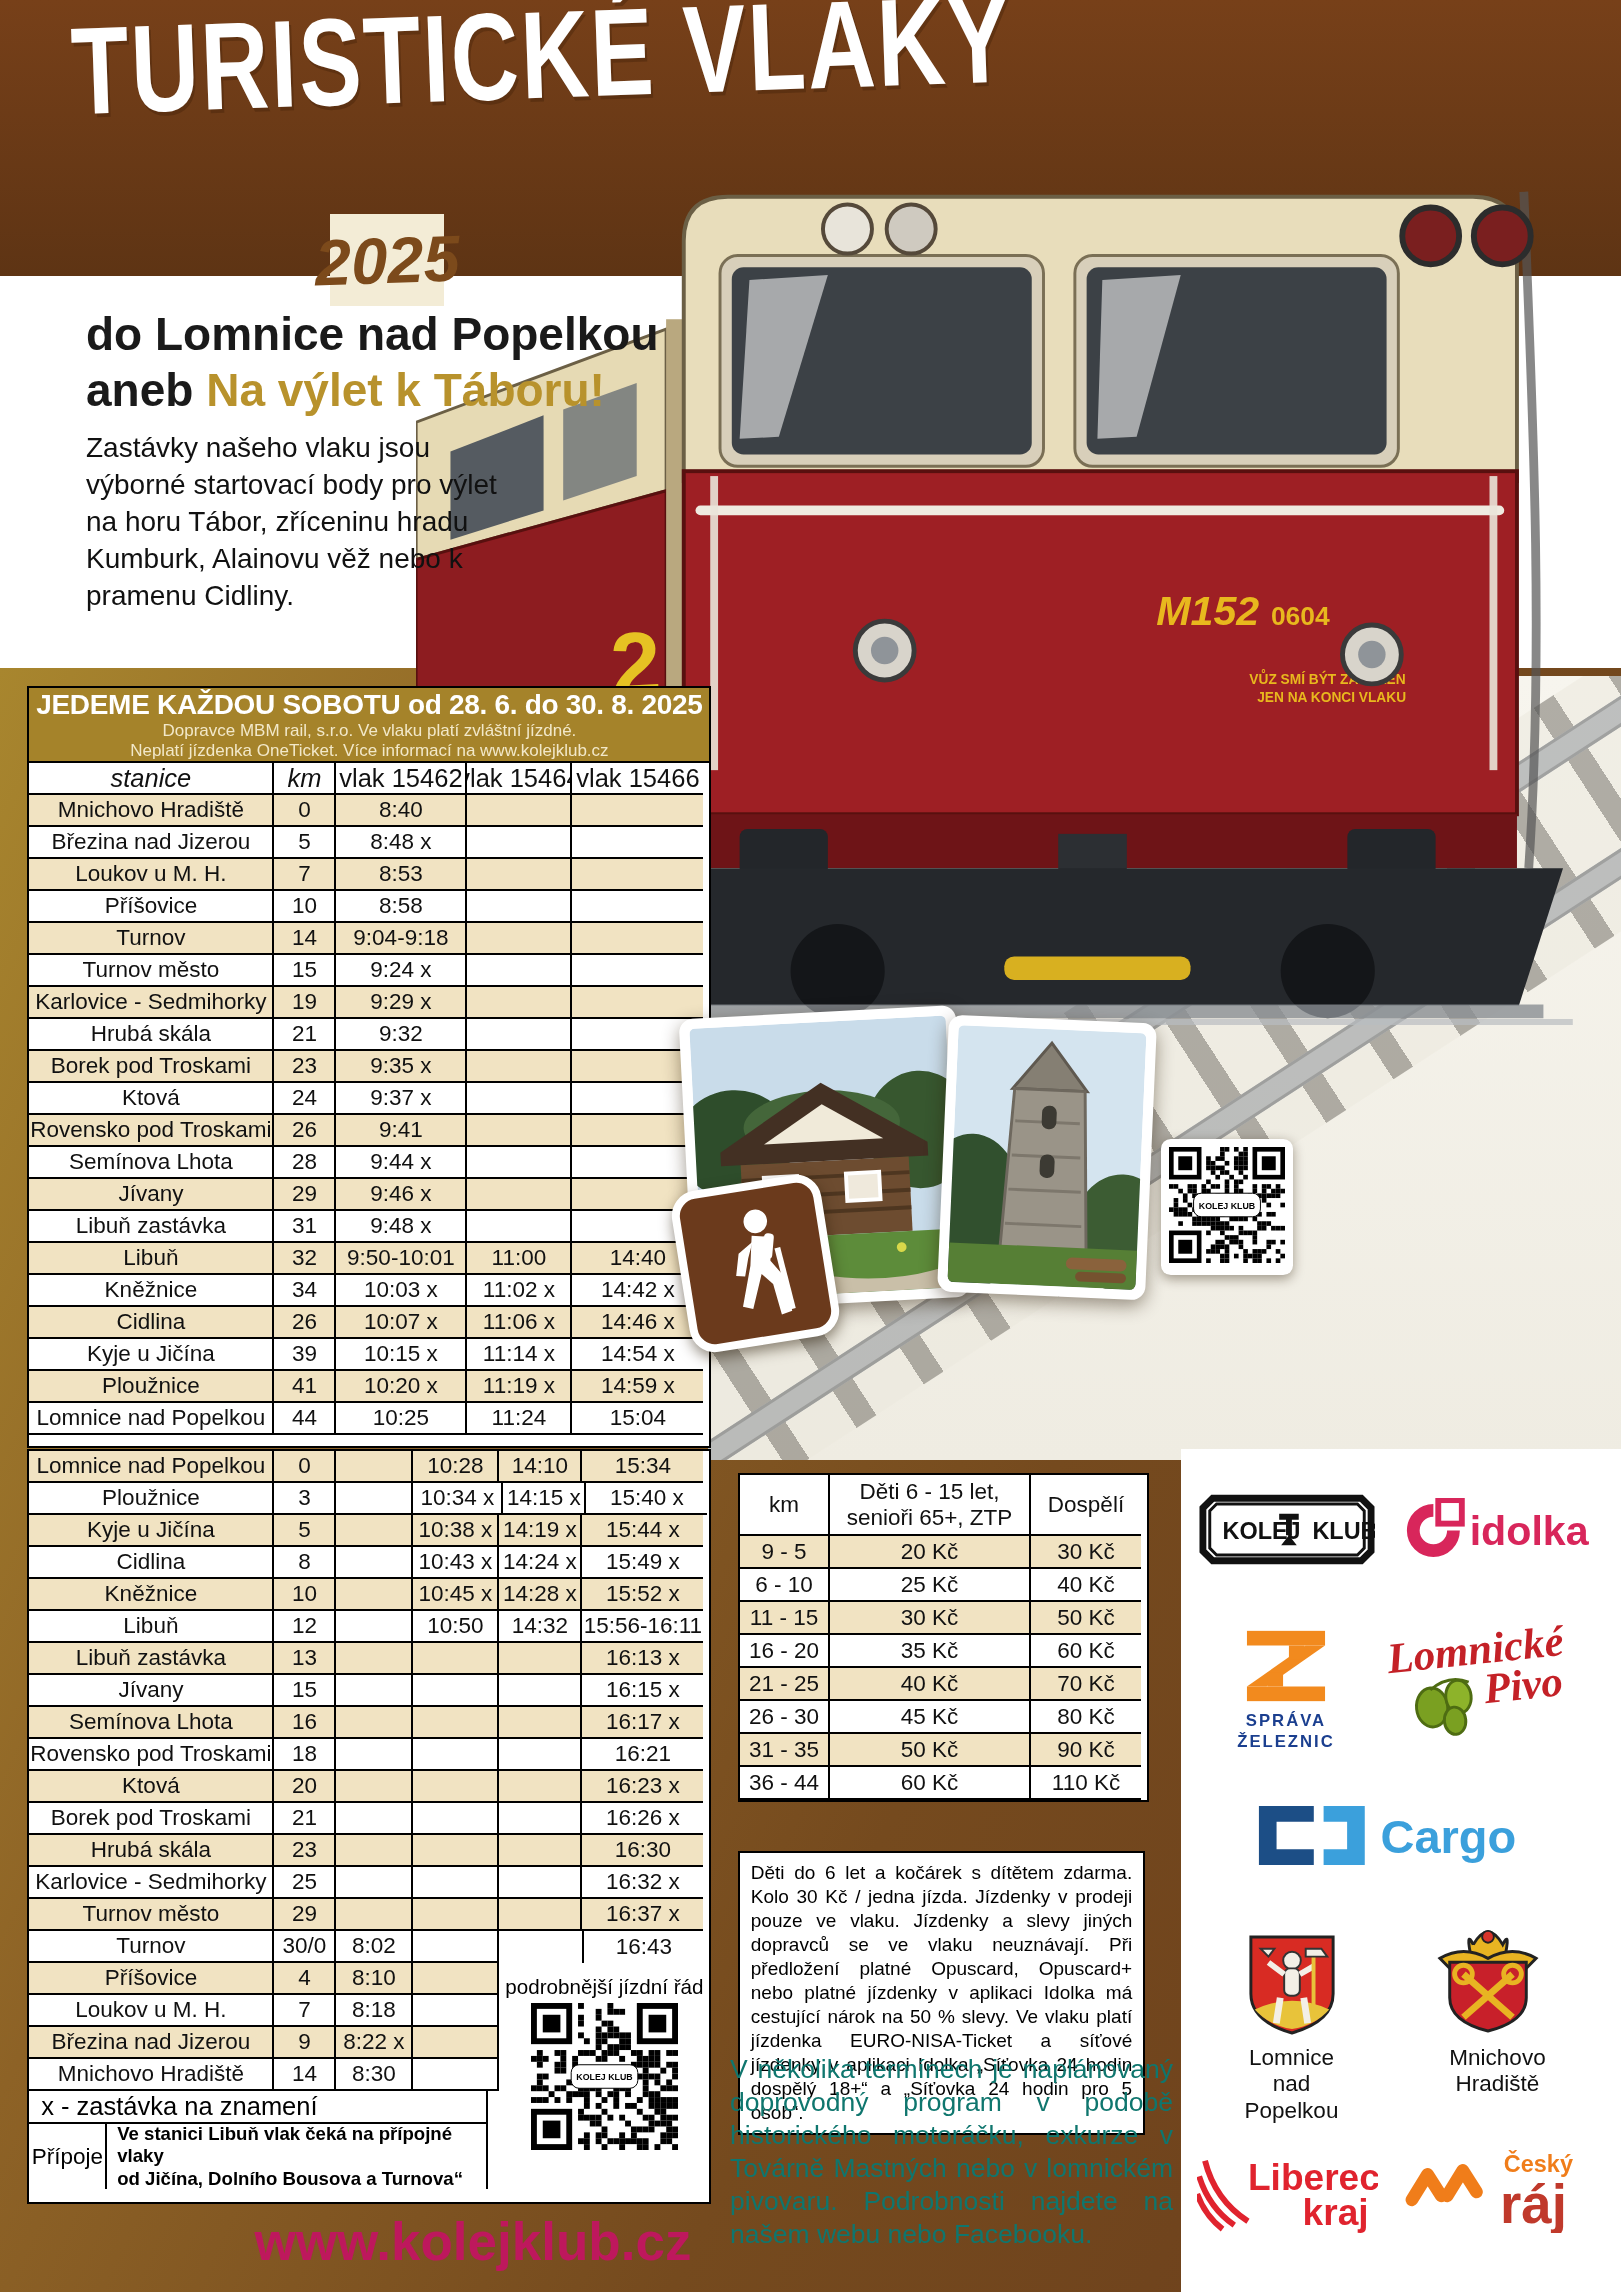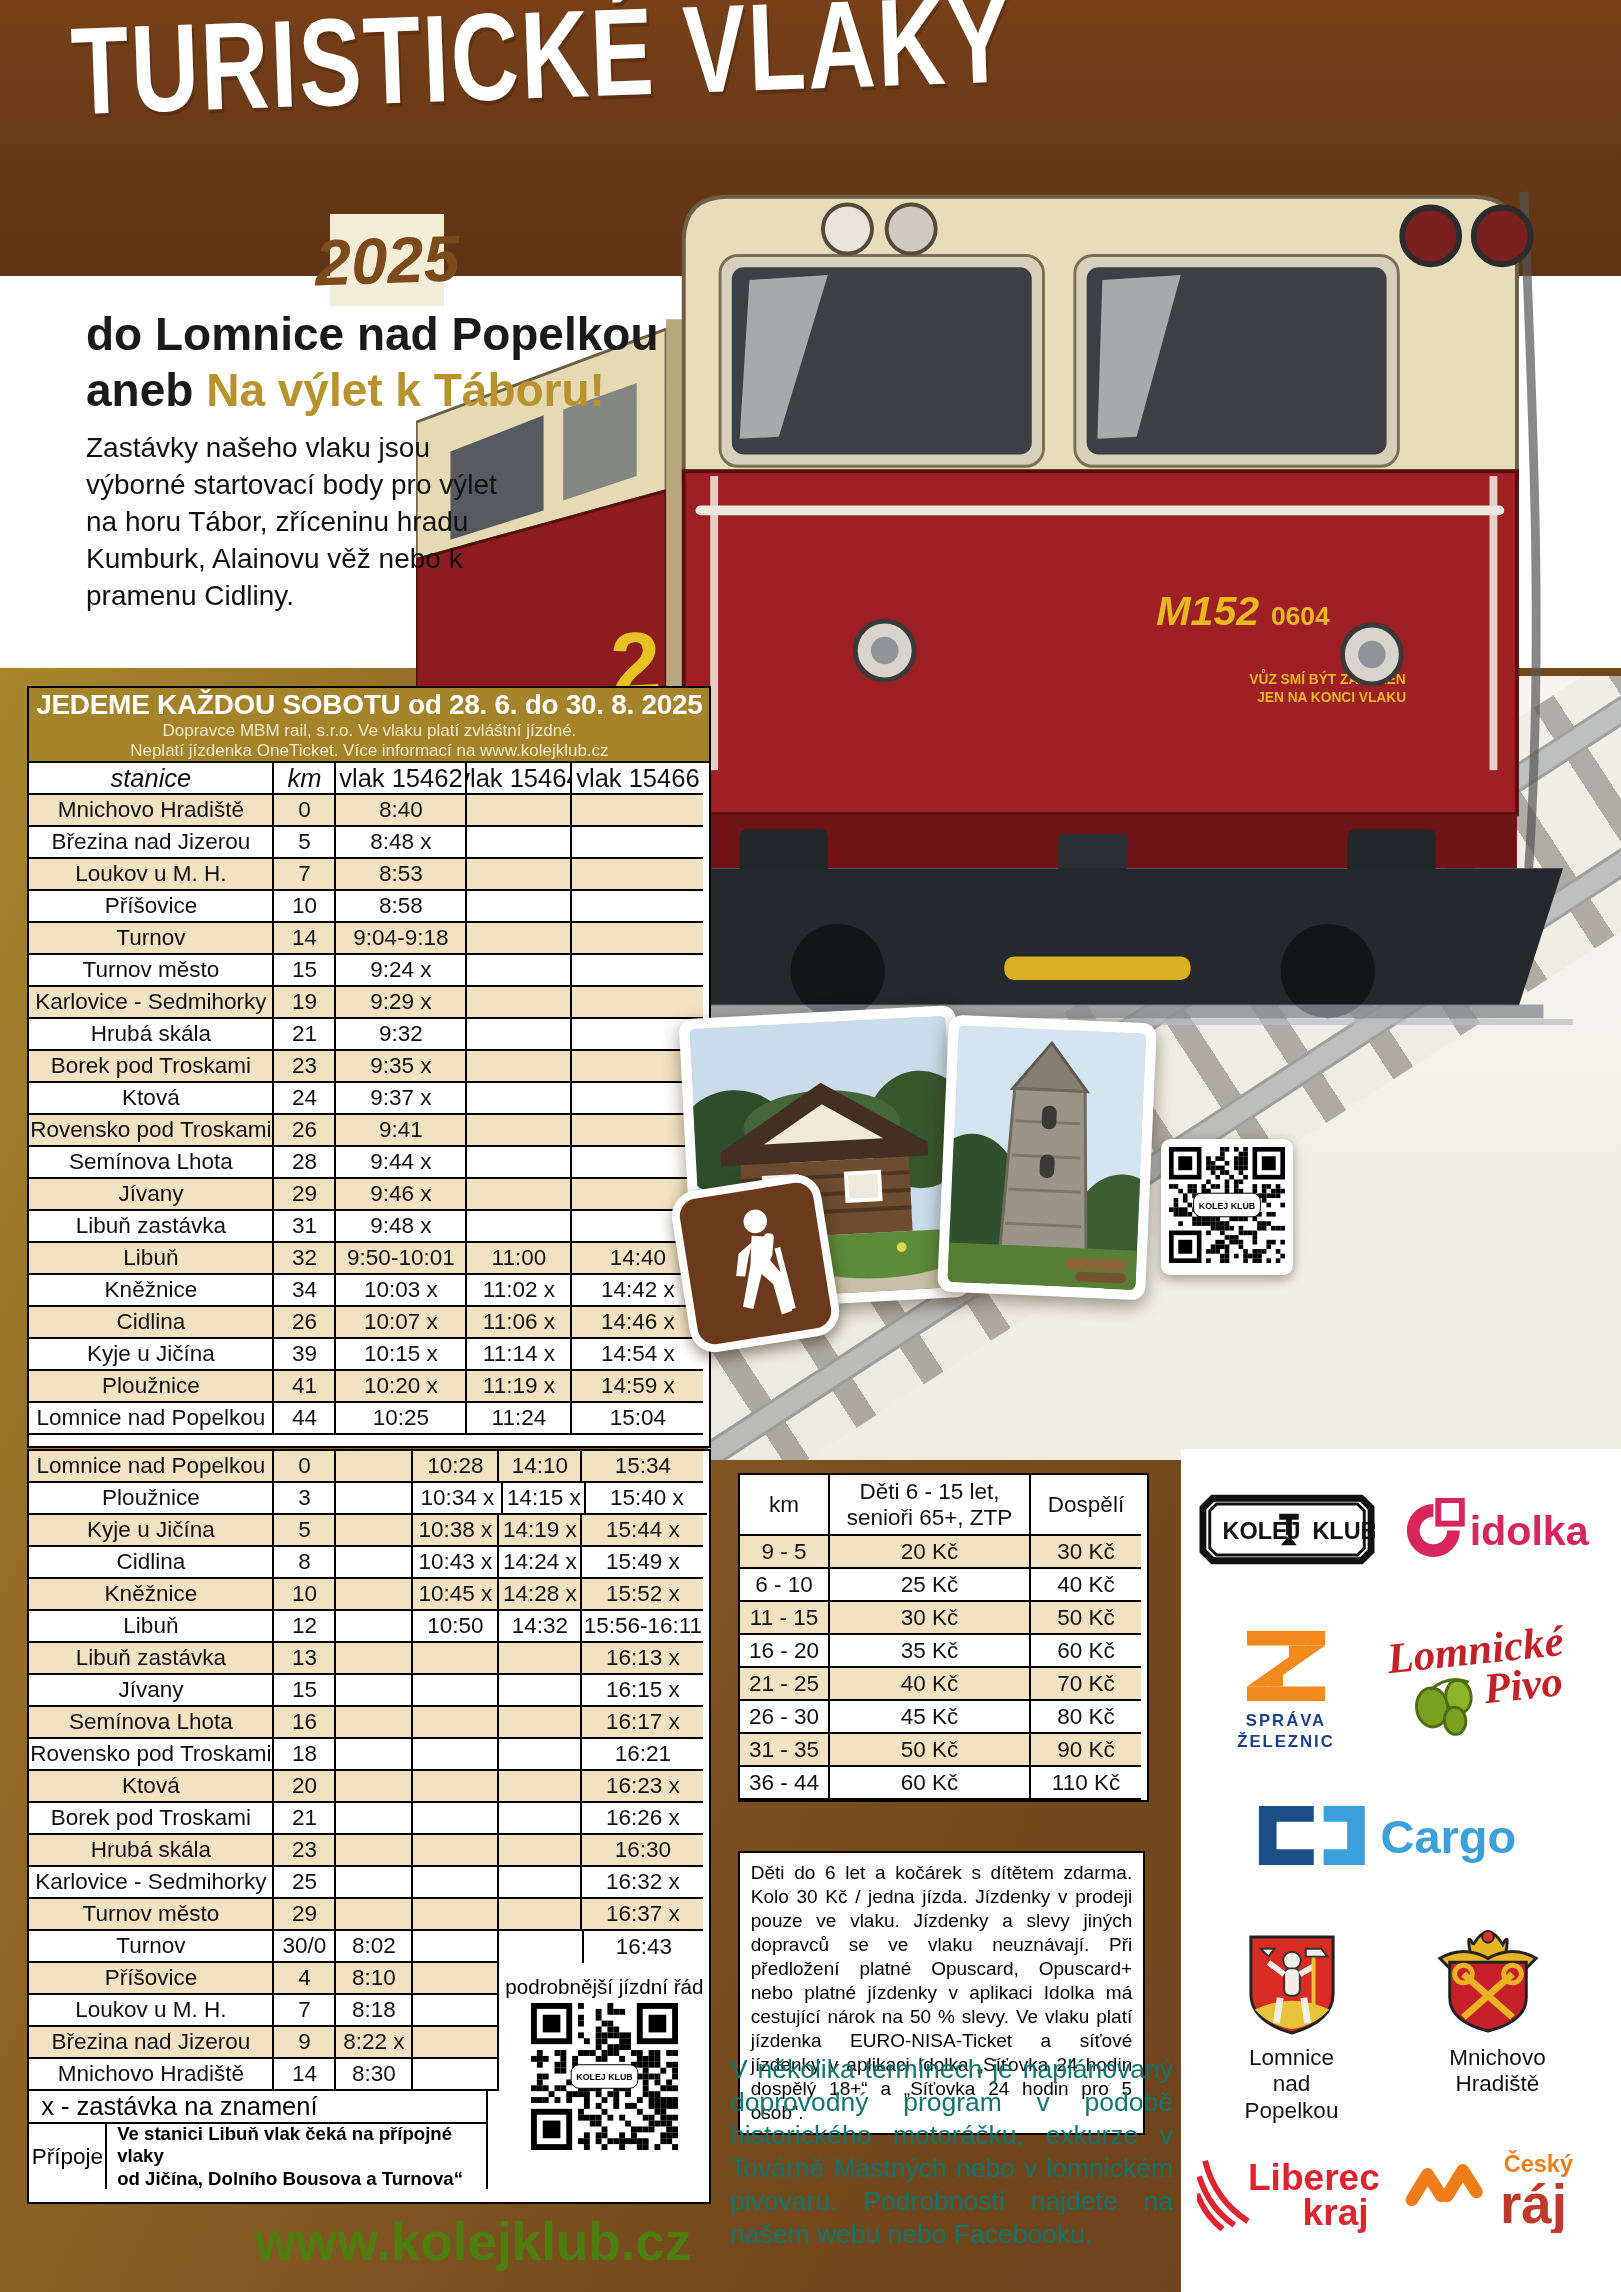--- a/index.html
+++ b/index.html
@@ -83,21 +83,21 @@
       padding:7.8px 10.8px;font-size:19px;line-height:24px;text-align:justify;z-index:3;}
   .prog-note{left:730px;top:2053px;width:443px;color:#0f766e;font-size:26.5px;line-height:33px;
       text-align:justify;z-index:3;}
 
   
   .logos{left:1181px;top:1449px;width:440px;height:844px;background:#fff;z-index:3;}
   .logo{position:absolute;}
   .crest-label{text-align:center;font-size:22.5px;line-height:26.5px;color:#111;margin-top:3.9px;}
 
   
-  .footer-url{left:233px;top:2211px;width:480px;text-align:center;color:#4d7c0f;font-weight:700;font-size:53px;z-index:3;}
+  .footer-url{left:233px;top:2211px;width:480px;text-align:center;color:#be185d;font-weight:700;font-size:53px;z-index:3;}
 </style>
 </head>
 <body>
 
 <div class="poster">
 
   <div class="abs band-top"></div>
   <div class="abs lower-bg"></div>
   <div class="abs main-title">TURISTICKÉ VLAKY</div>
   <div class="abs year-box">

